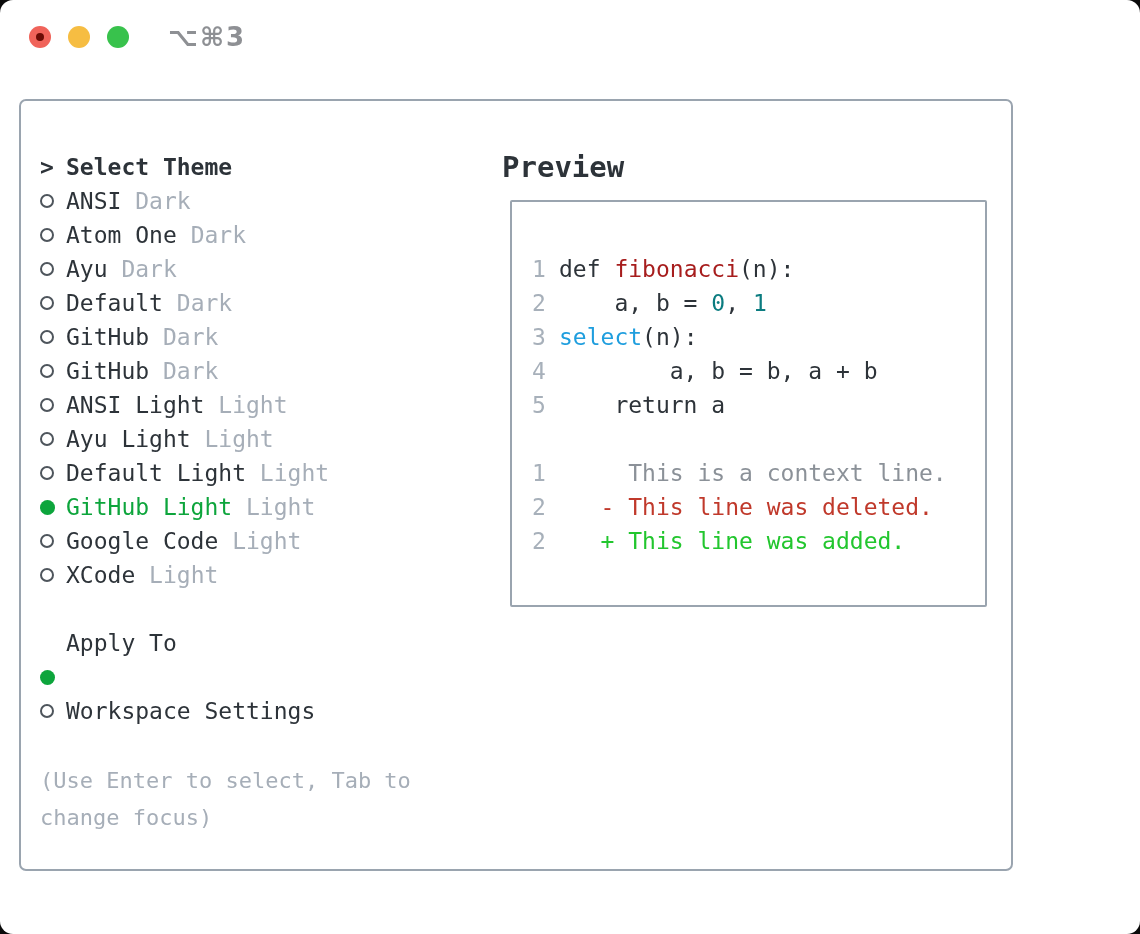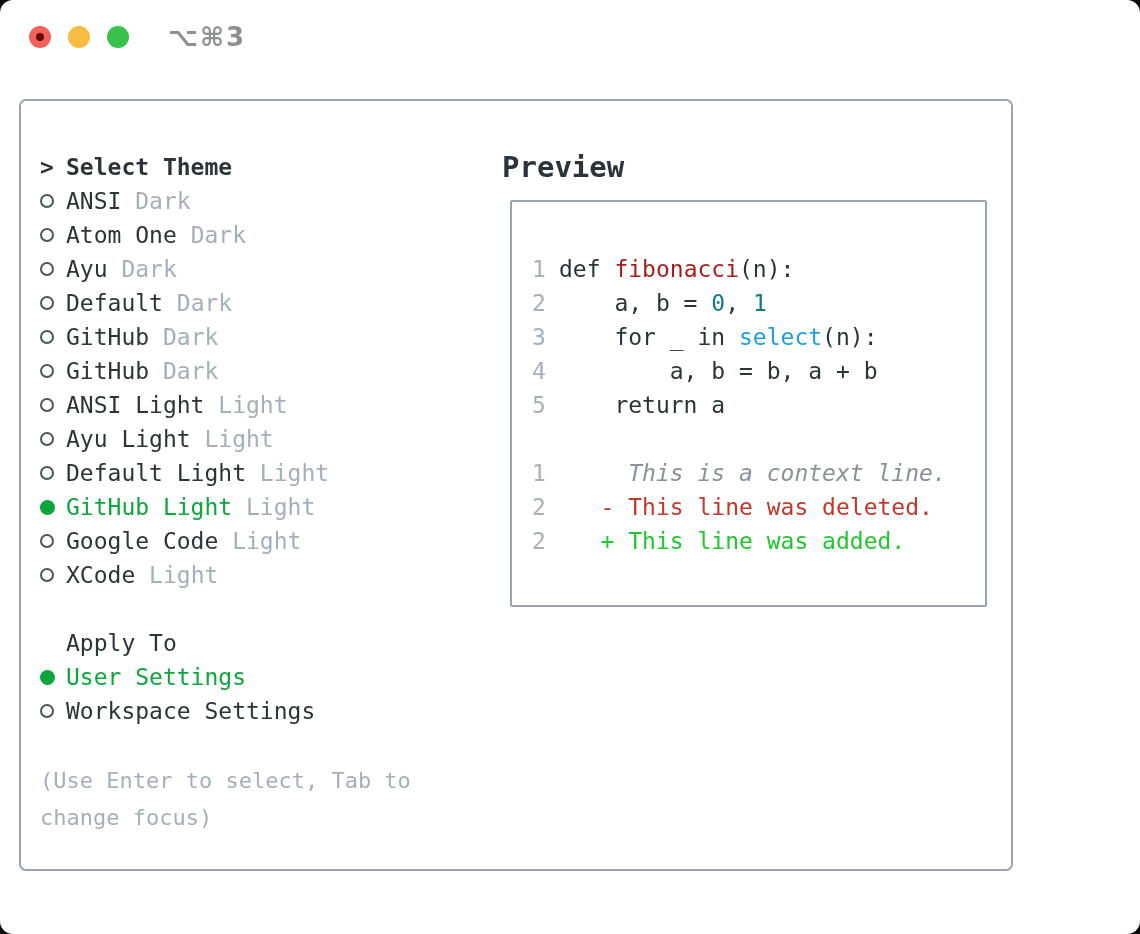--- a/index.html
+++ b/index.html
@@ -145,21 +145,21 @@
   .ln {
     width: 14px;
     margin-right: 13px;
     flex: none;
     color: var(--line-number);
   }
   .c-text     { color: var(--text-dark); }
   .c-function { color: var(--function-red); }
   .c-builtin  { color: var(--builtin-blue); }
   .c-number   { color: var(--number-teal); }
-  .c-context  { color: var(--context-gray); font-style: italic; }
+  .c-context  { color: var(--context-gray); }
   .c-deleted  { color: var(--deleted-red); }
   .c-added    { color: var(--added-green); }
 </style>
 </head>
 <body>
 
 <div id="window">
 
   <div id="titlebar">
     <div class="light light-close">
@@ -194,36 +194,36 @@
         </div>
 
       <div class="spacer"></div>
 
       <div class="row">
         <span class="marker-col"></span>
         <span>Apply To</span>
       </div>
 
       <div id="apply-list">
-          <div class="row"><span class="marker-col"><span class="dot-sel"></span></span><span class="sel-label">User Settings</span></div>
+          <div class="row"><span class="marker-col"><span class="dot-sel"></span></span></div>
           <div class="row"><span class="marker-col"><span class="ring"></span></span><span>Workspace Settings</span></div>
         </div>
 
       <div class="spacer"></div>
 
       <div id="hint">(Use Enter to select, Tab to
 change focus)</div>
     </div>
 
     <div id="preview-header">Preview</div>
 
     <div id="preview-box">
         <div class="code-row"><span class="ln">1</span><span class="c-text">def </span><span class="c-function">fibonacci</span><span class="c-text">(n):</span></div>
         <div class="code-row"><span class="ln">2</span><span class="c-text">    a, b = </span><span class="c-number">0</span><span class="c-text">, </span><span class="c-number">1</span></div>
-        <div class="code-row"><span class="ln">3</span><span class="c-text">    for _ in </span><span class="c-builtin">select</span><span class="c-text">(n):</span></div>
+        <div class="code-row"><span class="ln">3</span><span class="c-builtin">select</span><span class="c-text">(n):</span></div>
         <div class="code-row"><span class="ln">4</span><span class="c-text">        a, b = b, a + b</span></div>
         <div class="code-row"><span class="ln">5</span><span class="c-text">    return a</span></div>
         <div class="code-row"><span class="ln"></span></div>
         <div class="code-row"><span class="ln">1</span><span class="c-context">     This is a context line.</span></div>
         <div class="code-row"><span class="ln">2</span><span class="c-deleted">   - This line was deleted.</span></div>
         <div class="code-row"><span class="ln">2</span><span class="c-added">   + This line was added.</span></div>
       </div>
 
   </div>
 </div>

